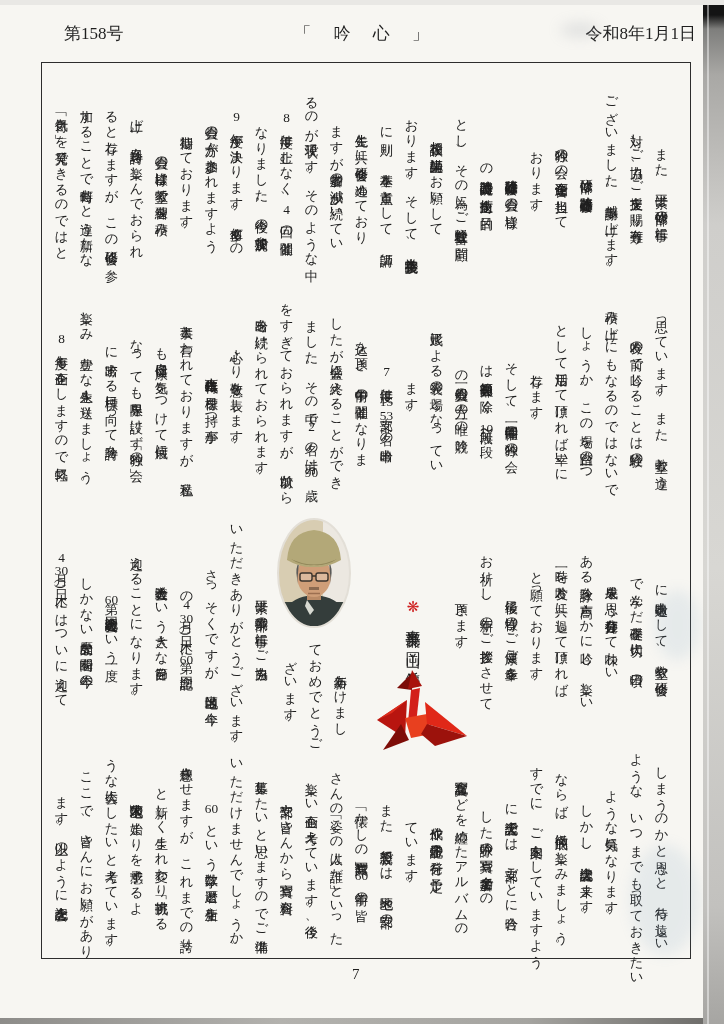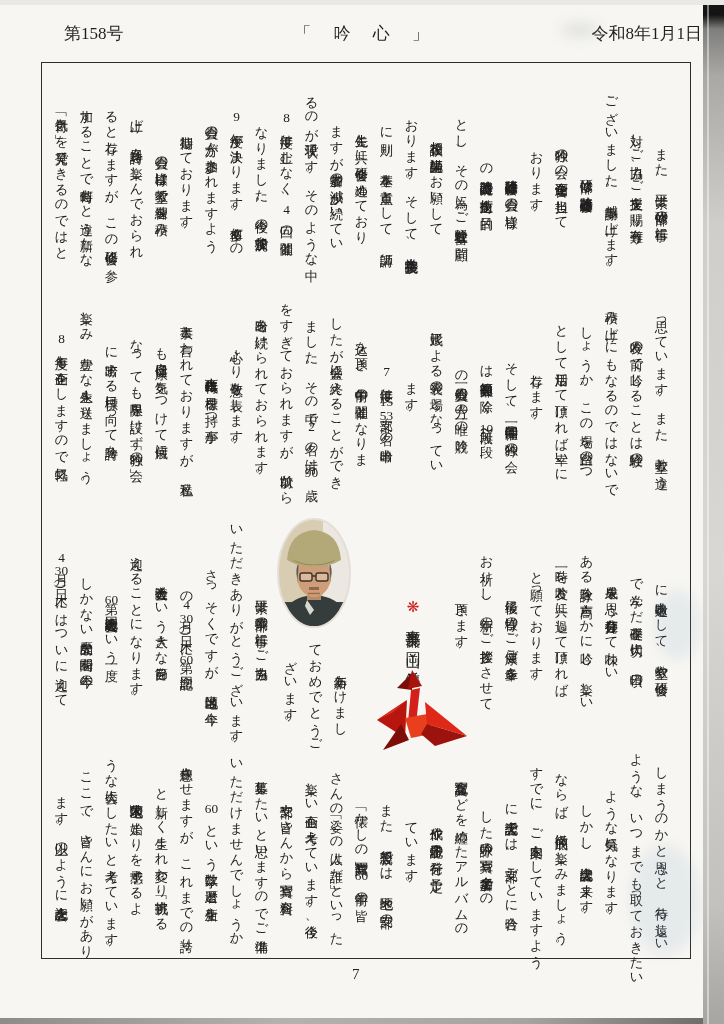--- a/index.html
+++ b/index.html
@@ -19,21 +19,21 @@
   .scan-bottom{position:absolute;bottom:0;left:0;width:703px;height:11px;background:linear-gradient(to right,#8d8c89,#b3b2ae 40%,#a5a4a0 75%,#6f6e6b);}
   .smudge{position:absolute;border-radius:50%;background:#7fa3c0;opacity:.14;filter:blur(7px);}
   .smudge.s1{left:630px;top:840px;width:70px;height:110px;}
   .smudge.s2{left:655px;top:585px;width:45px;height:70px;}
   .smudge.s3{left:560px;top:18px;width:40px;height:14px;background:#9aa0a8;opacity:.25;}
 
   
   .header span{position:absolute;top:17px;font-size:17px;white-space:nowrap;}
   .issue{left:64px;}
   .title{left:366px;transform:translateX(-50%);letter-spacing:9px;}
-  .date{right:22px;}
+  .date{right:28px;}
 
   
   .content-box{
     position:absolute;left:41px;top:57px;width:648px;height:895px;
     border:1.6px solid #2d2d2d;
   }
 
   
   .band{
     position:absolute;

